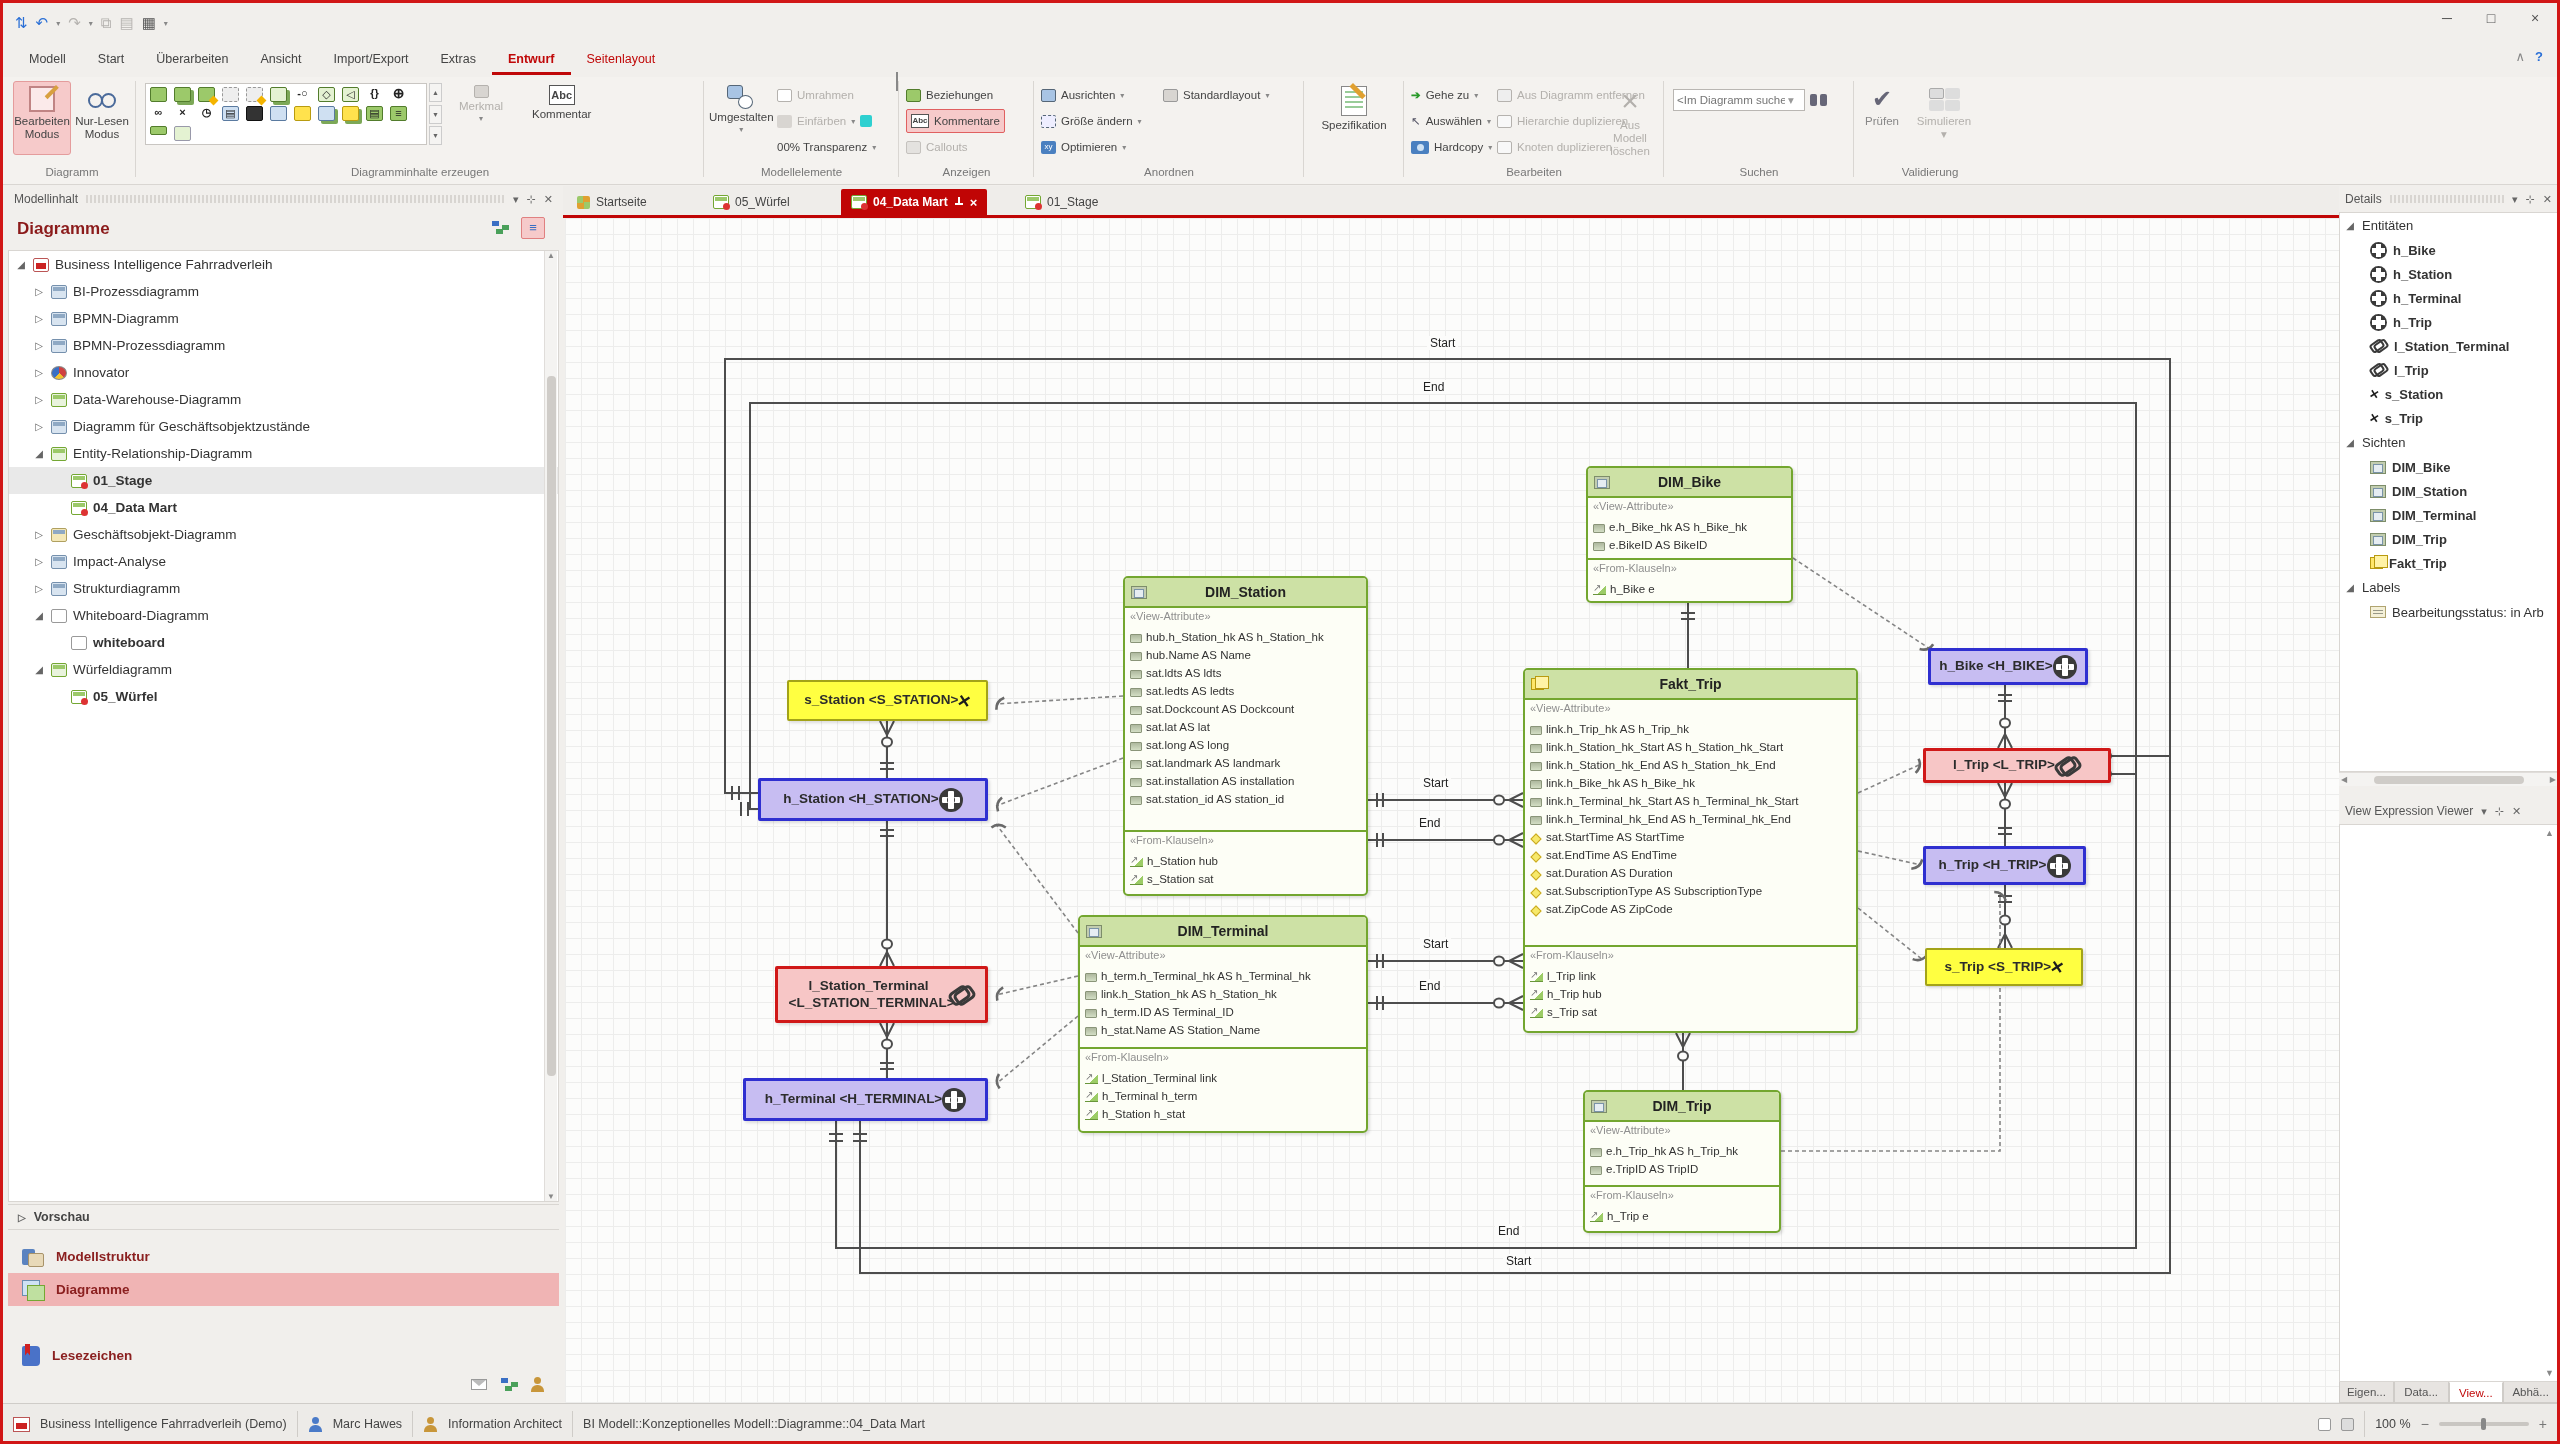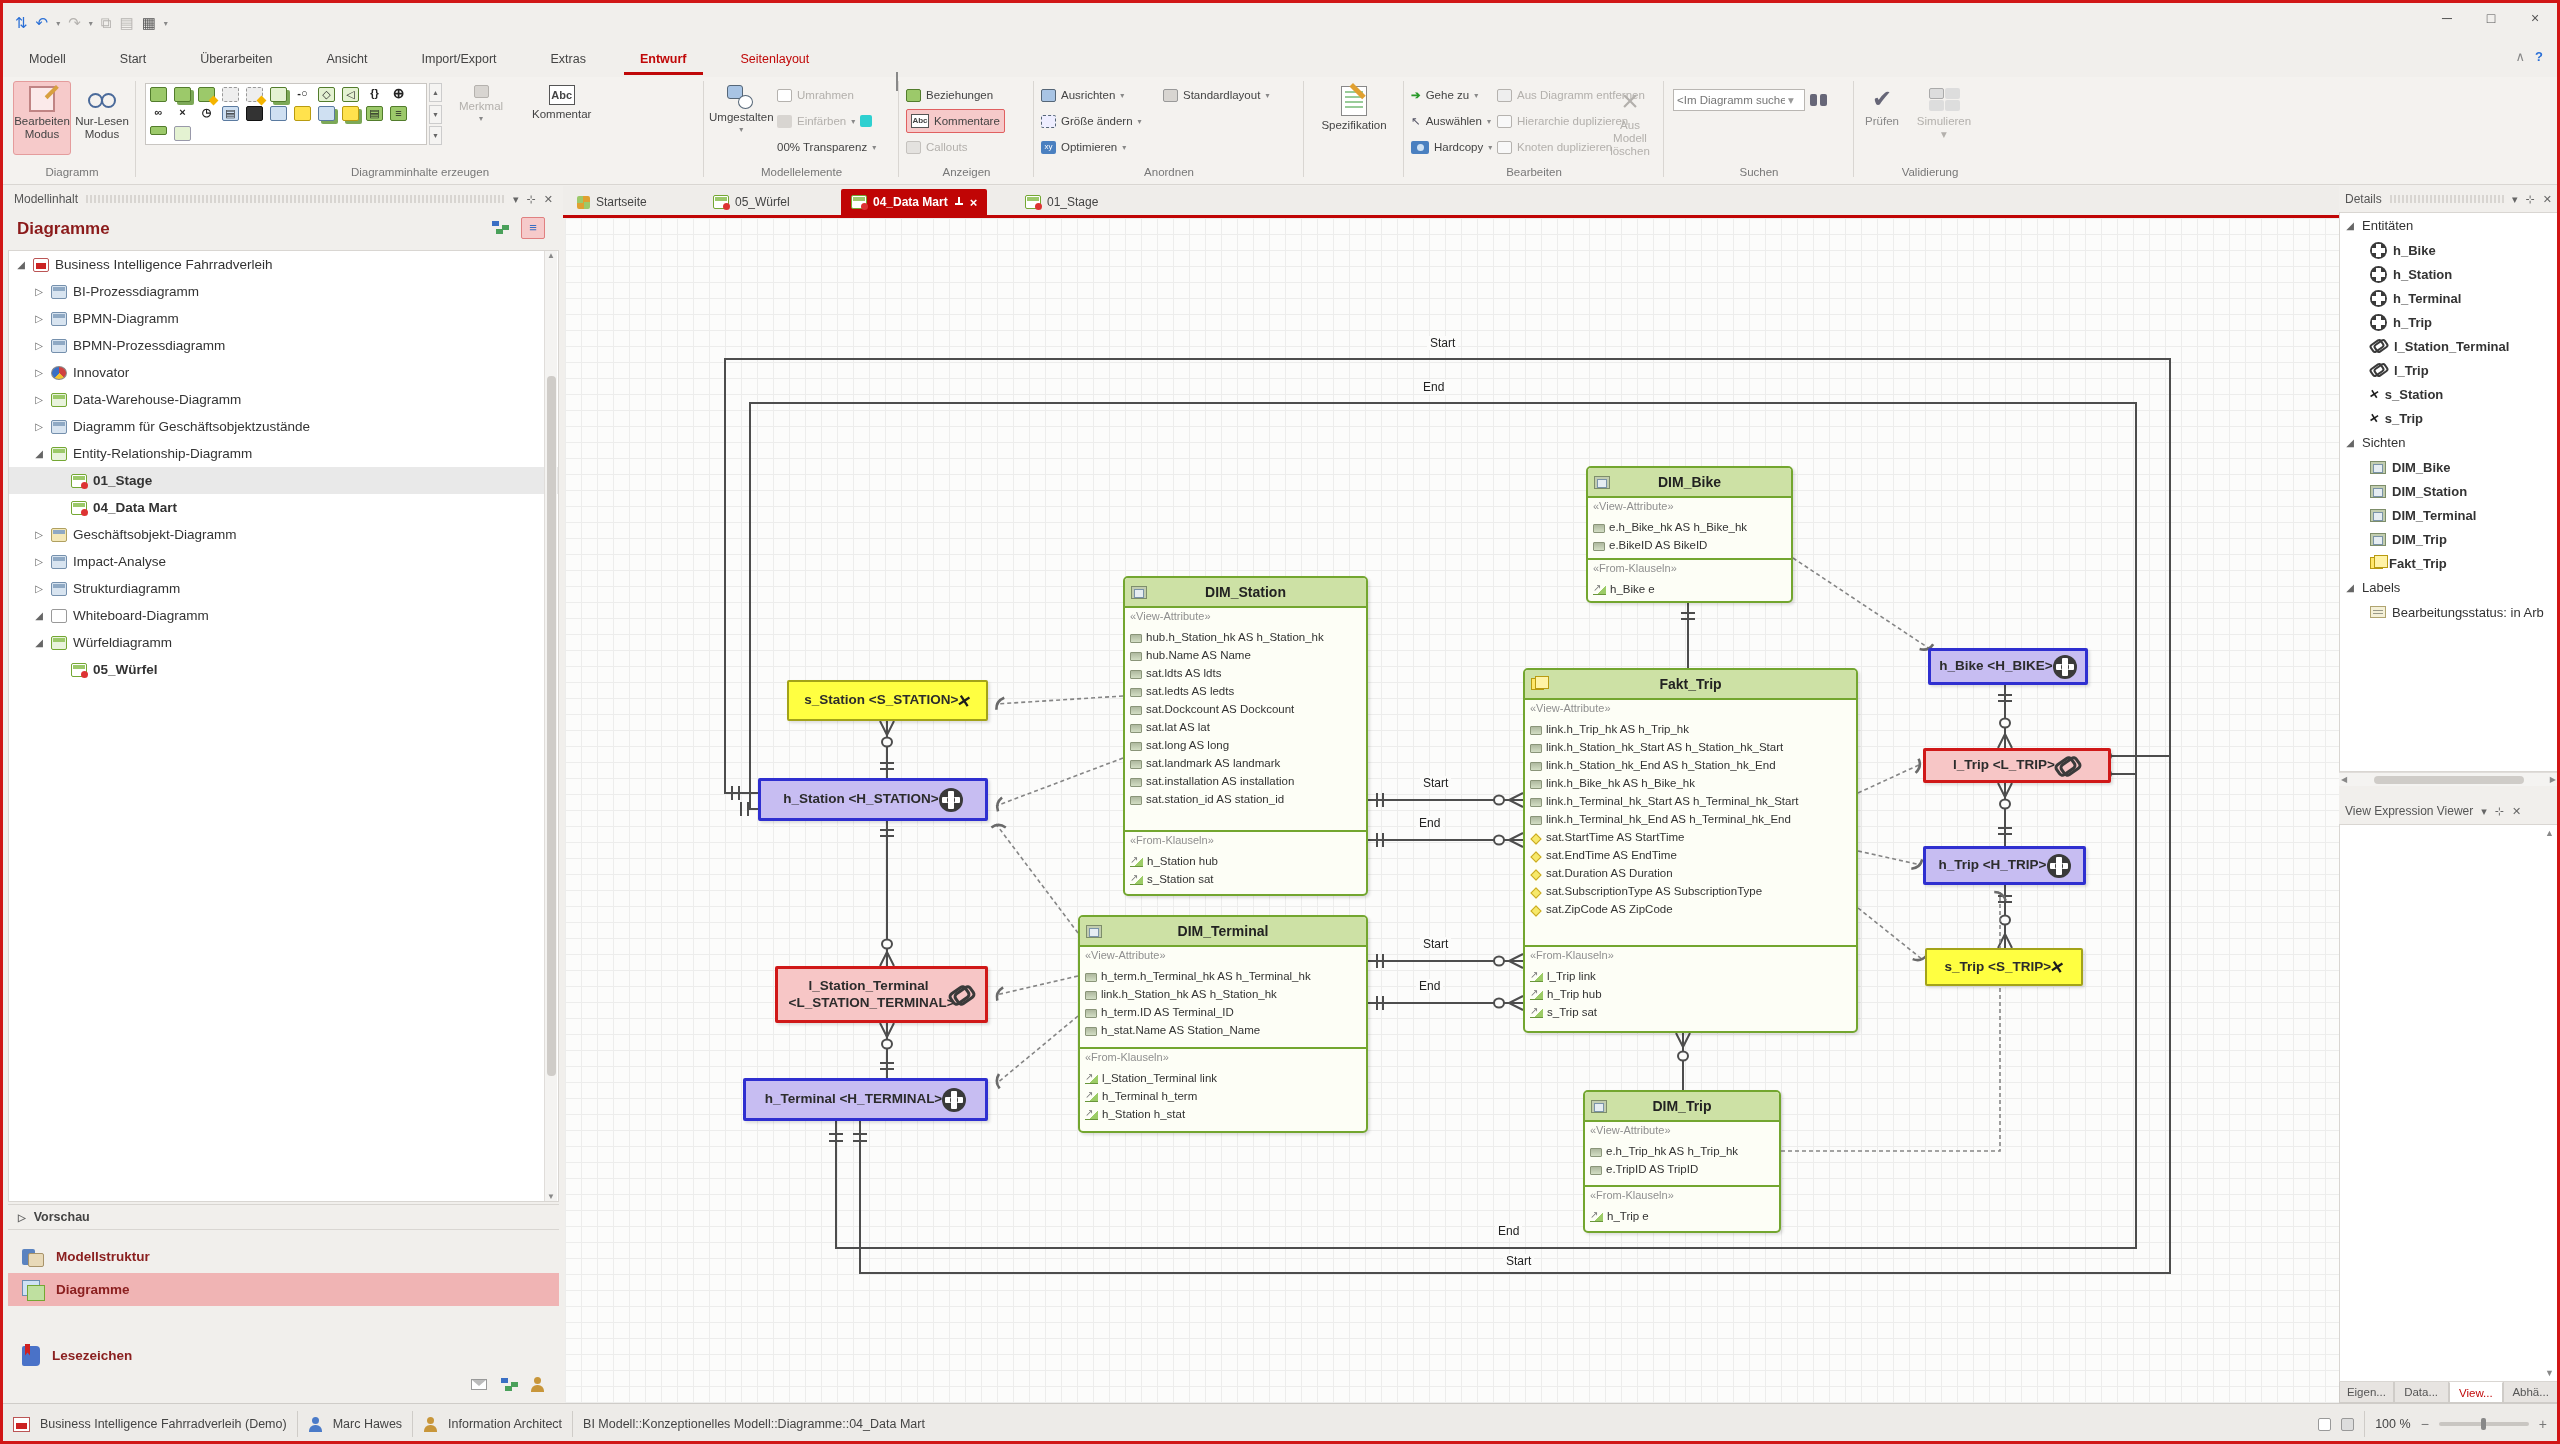--- a/index.html
+++ b/index.html
@@ -8,21 +8,21 @@
 .abs{position:absolute}
 .flex{display:flex;align-items:center}
 
 #titlebar{left:0;top:0;width:100%;height:42px;background:#f1efec}
 #title{left:0;top:10px;width:100%;text-align:center;font-size:13px;color:#444}
 .qat{top:8px;height:24px;display:flex;align-items:center;gap:8px;left:12px}
 .qic{font-size:15px;color:#2a6fd6;cursor:pointer}
 .qic.gray{color:#b5b2af}
 .qdrop{font-size:8px;color:#888}
 .winbtn{top:0;height:30px;width:44px;text-align:center;line-height:30px;font-size:14px;color:#555}
-#menubar{left:10px;top:44px;height:28px;display:flex;gap:22px;font-size:12.5px;color:#444}
+#menubar{left:10px;top:44px;height:28px;display:flex;gap:0;font-size:12.5px;color:#444}
 .mtab{padding:5px 16px;cursor:pointer}
 .mtab.red{color:#c00808}
 .mtab.active{color:#c00808;border-bottom:3px solid #c00808;font-weight:bold}
 .helpbox{top:46px;right:14px;display:flex;gap:10px;font-size:13px}
 
 #ribbon{left:0;top:74px;width:100%;height:108px;background:#f4f2ef;border-bottom:1px solid #d9d6d2}
 .rgroup{position:absolute;top:0;height:104px}
 .rgsep{position:absolute;top:4px;height:96px;width:1px;background:#d9d6d2}
 .rglabel{position:absolute;bottom:3px;width:100%;text-align:center;font-size:11.5px;color:#777}
 .bigbtn{position:absolute;top:4px;width:58px;height:74px;border:1px solid transparent;border-radius:3px;display:flex;flex-direction:column;align-items:center;justify-content:flex-start;font-size:11.5px;color:#444;text-align:center;cursor:pointer;line-height:1.15;padding-top:4px}
@@ -903,20 +903,24 @@
     <div class="trow" style="padding-left:24px">
       <span class="texp">▷</span>
         <span class="tic t-cat"></span>
         <span>Strukturdiagramm</span>
     </div>
     <div class="trow" style="padding-left:24px">
       <span class="texp">◢</span>
         <span class="tic t-plain"></span>
         <span>Whiteboard-Diagramm</span>
     </div>
+    <div class="trow b" style="padding-left:62px">
+      <span class="tic t-plain"></span>
+        <span>whiteboard</span>
+    </div>
     <div class="trow" style="padding-left:24px">
       <span class="texp">◢</span>
         <span class="tic t-green"></span>
         <span>Würfeldiagramm</span>
     </div>
     <div class="trow b" style="padding-left:62px">
       <span class="tic t-sheet"></span>
         <span>05_Würfel</span>
     </div>
   </div>

